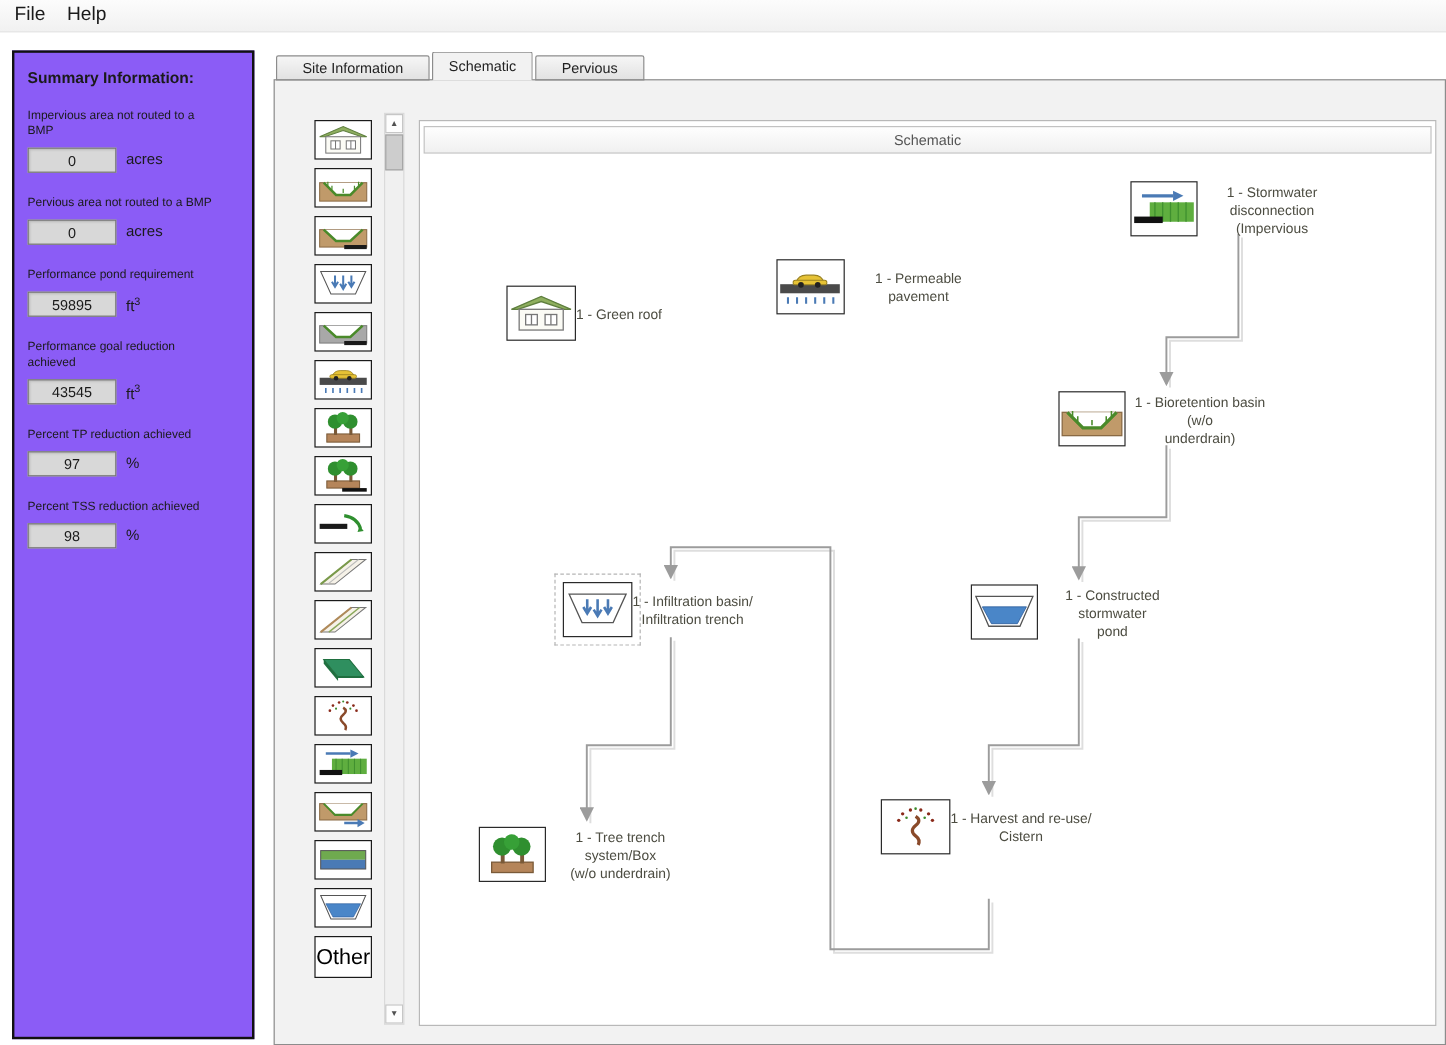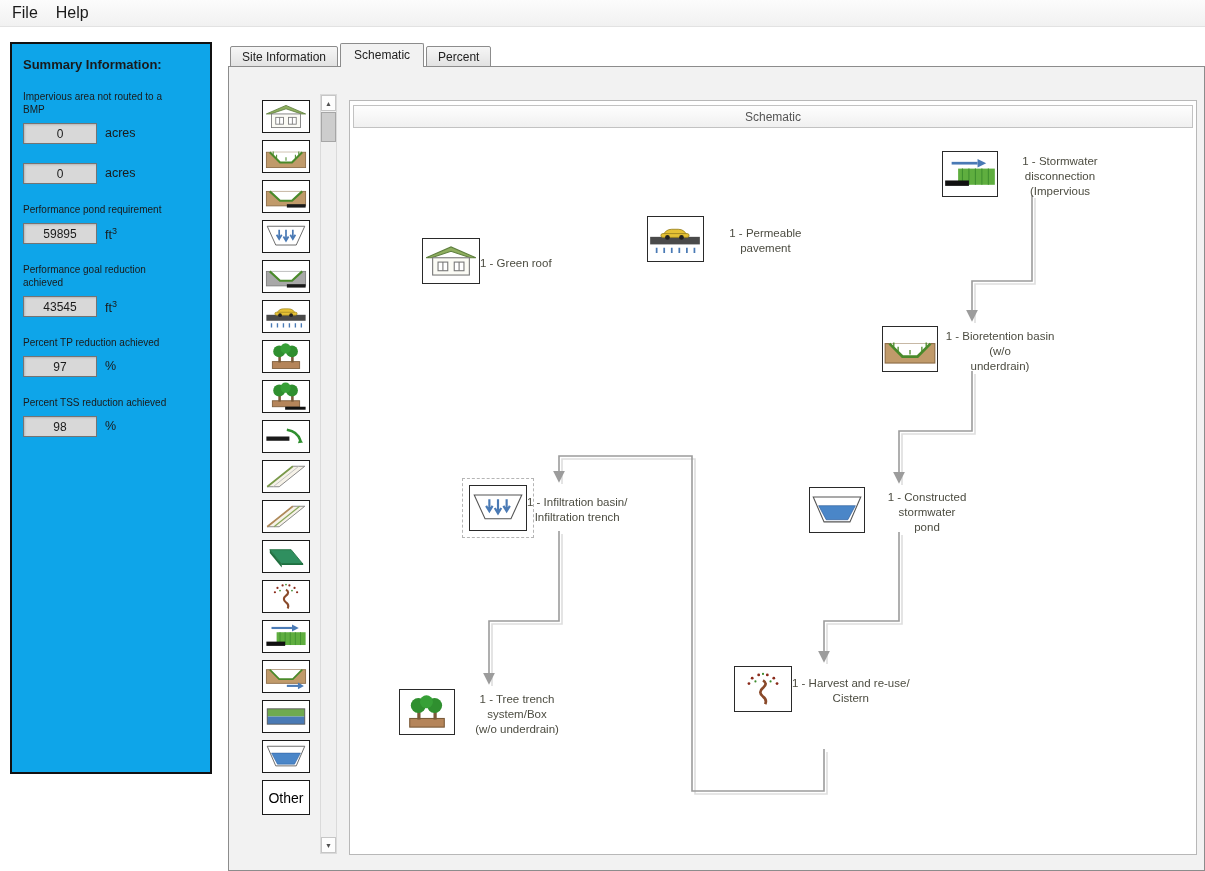--- a/index.html
+++ b/index.html
@@ -12,42 +12,42 @@
   
   .menubar {
     height:27px; display:flex; align-items:center; padding-left:3px;
     background:linear-gradient(#fcfcfc,#f1f1f1); border-bottom:1px solid #e2e2e2;
     font-size:16px;
   }
   .menu-item { padding:5px 9px; cursor:default; }
 
   
   .summary-panel {
-    position:absolute; left:10px; top:42px; width:202px; height:732px;
-    background:#0ea5e9; border:2px solid #111; padding:13px 11px;
+    position:absolute; left:10px; top:42px; width:202px; height:824px;
+    background:#8b5cf6; border:2px solid #111; padding:13px 11px;
   }
   .summary-title { font-weight:bold; font-size:13px; margin-bottom:18px; }
   .field { margin-bottom:19px; }
   .field-label { font-size:10px; line-height:1.3; margin-bottom:7px; width:155px; }
   .field-row { display:flex; align-items:flex-start; }
   .field-input {
     width:74px; height:21px; background:#d8d8d8; border:1px solid #747474;
     box-shadow: inset 1px 1px 2px rgba(0,0,0,0.15);
     font-size:12px; display:flex; align-items:center; justify-content:center;
   }
   .field-unit { font-size:12.5px; margin-left:8px; margin-top:3px; white-space:nowrap; }
   .field-unit sup { font-size:9px; }
 
   
   .tabstrip {
     position:absolute; left:230px; top:44px; height:23px;
     display:flex; align-items:flex-end; z-index:5;
   }
   .tab {
-    font-size:12px; padding:0 11px; height:21px; line-height:20px;
+    font-size:12px; padding:0 21px; height:21px; line-height:20px;
     border:1px solid #8c8c8c; border-radius:2px 2px 0 0; margin-right:2px;
     background:linear-gradient(#f6f6f6,#e2e2e2); cursor:default; color:#222;
   }
   .tab.active {
     height:24px; line-height:23px; background:#f2f2f2; border-bottom:none;
     padding:0 13px; font-weight:normal;
   }
 
   .tabpanel {
     position:absolute; left:228px; top:66px; width:977px; height:805px;
@@ -57,21 +57,21 @@
   
   .palette { position:absolute; left:33px; top:33px; width:52px; }
   .pal-item {
     width:48px; height:33px; background:#fff; border:1px solid #1a1a1a;
     margin-bottom:7px; display:flex; align-items:center; justify-content:center;
     cursor:pointer;
   }
   .pal-item .pal-icon { display:flex; width:44px; height:29px; }
   .pal-item svg { width:44px; height:29px; }
   .pal-item-other { height:35px; }
-  .pal-other { font-size:14px; color:#000; }
+  .pal-other { font-size:18px; color:#000; }
 
   
   .vscroll {
     position:absolute; left:91px; top:27px; width:17px; height:760px;
     background:#f0f0f0; border:1px solid #dadada;
     display:flex; flex-direction:column; align-items:center;
   }
   .vs-btn {
     width:15px; height:16px; background:#fdfdfd; border:1px solid #c6c6c6;
     font-size:7px; color:#505050; display:flex; align-items:center; justify-content:center;
@@ -114,20 +114,21 @@
   <div class="summary-title">Summary Information:</div>
   <div id="summary-fields">
       <div class="field">
         <div class="field-label">Impervious area not routed to a BMP</div>
         <div class="field-row">
           <div class="field-input">0</div>
           <span class="field-unit">acres</span>
         </div>
       </div>
       <div class="field">
+        <div class="field-label">Pervious area not routed to a BMP</div>
         <div class="field-row">
           <div class="field-input">0</div>
           <span class="field-unit">acres</span>
         </div>
       </div>
       <div class="field">
         <div class="field-label">Performance pond requirement</div>
         <div class="field-row">
           <div class="field-input">59895</div>
           <span class="field-unit">ft<sup>3</sup></span>
@@ -153,21 +154,21 @@
           <div class="field-input">98</div>
           <span class="field-unit">%</span>
         </div>
       </div>
     </div>
 </div>
 
 <div class="tabstrip" id="tabstrip">
     <div class="tab">Site Information</div>
     <div class="tab active">Schematic</div>
-    <div class="tab">Percent</div>
+    <div class="tab">Pervious</div>
   </div>
 
 <div class="tabpanel">
   <div class="palette" id="palette">
       <div class="pal-item">
         <span class="pal-icon">
           <svg viewBox="0 0 50 34">
             <path d="M2,14 L25,4 L48,14 L43,14 L25,8 L7,14 Z" fill="#8faf5f" stroke="#5f7f3f" stroke-width="1"></path>
             <rect x="8" y="14" width="34" height="16" fill="#fbfbf5" stroke="#777"></rect>
             <rect x="13" y="18" width="9" height="8" fill="#fff" stroke="#777"></rect>

